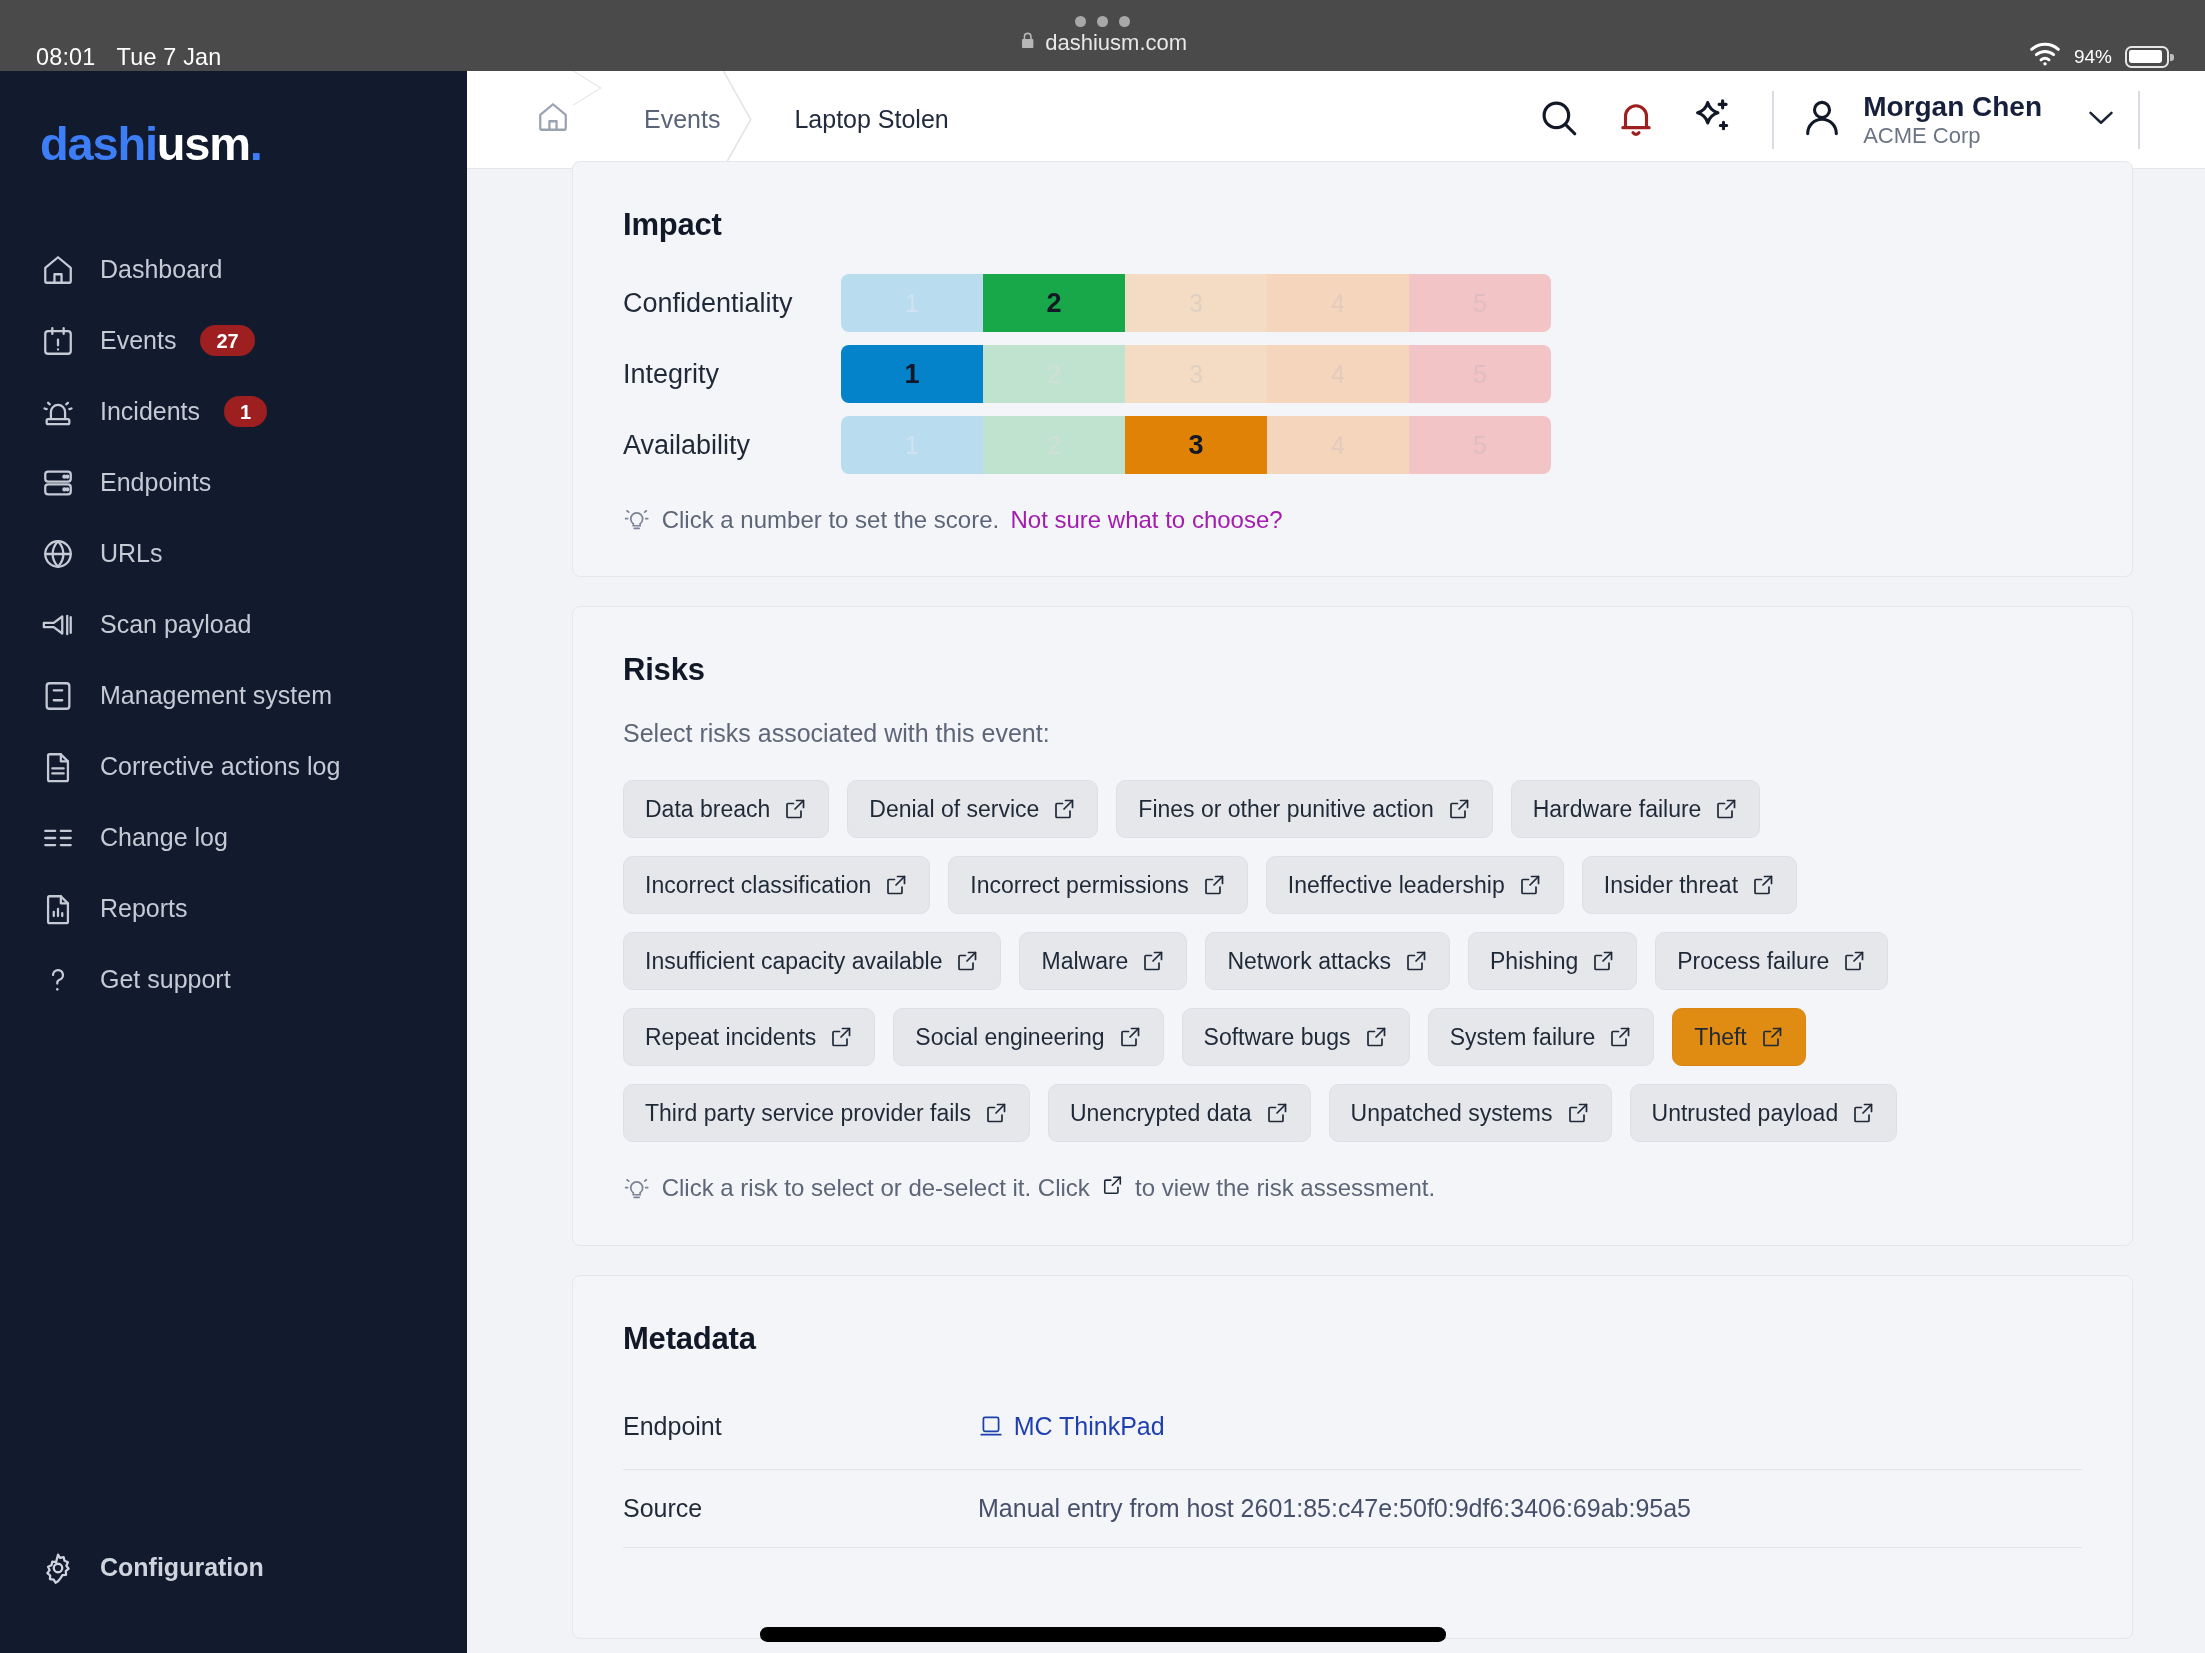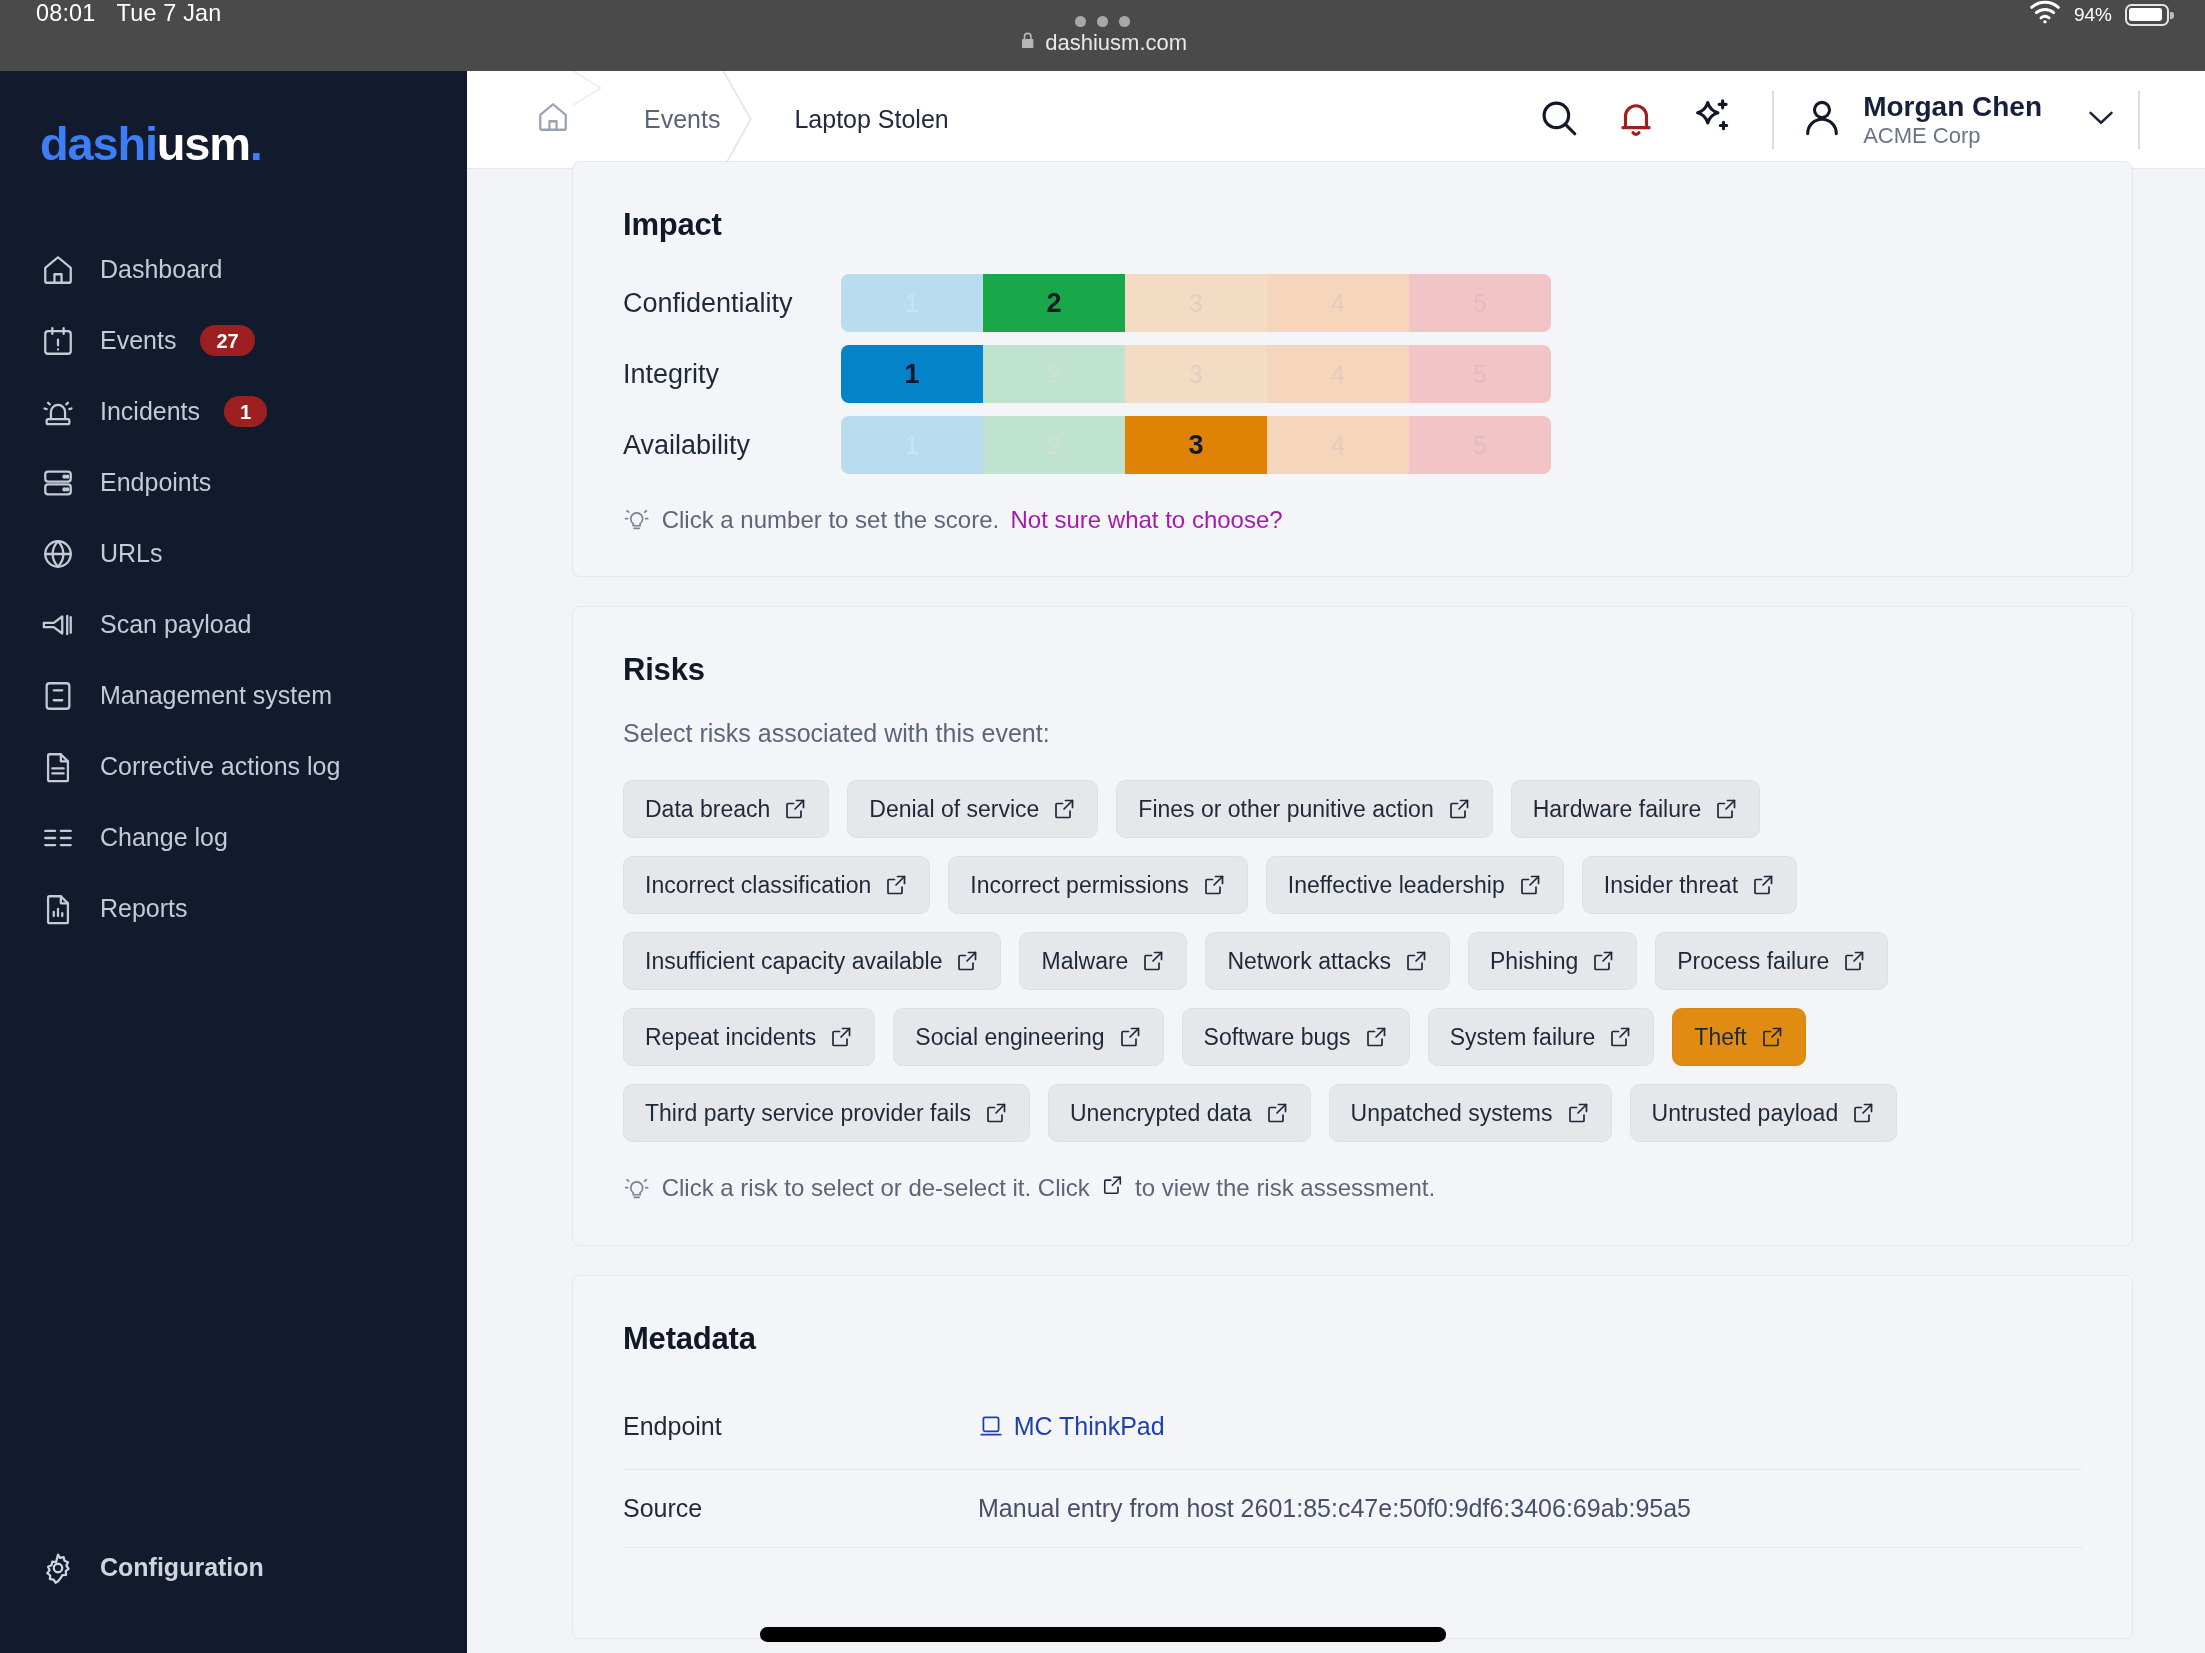--- a/index.html
+++ b/index.html
@@ -9,21 +9,21 @@
     font-family: "Liberation Sans", sans-serif;
     background: #ffffff;
   }
 
   
   .statusbar {
     position: absolute; top: 0; left: 0;
     width: 2205px; height: 71px;
     background: #4a4a4a;
     color: #ffffff;
-    display: flex; align-items: flex-start;
+    display: flex; align-items: flex-end;
     padding: 0 36px;
     font-size: 23.4px;
   }
   .sb-left { display: flex; align-items: baseline; gap: 21px; font-weight: 500; letter-spacing: 0.2px;}
   .sb-center {
     position: absolute; left: 0; right: 0; top: 0;
     height: 74px;
     display: flex; flex-direction: column; align-items: center; justify-content: center;
     gap: 3.2px;
     pointer-events: none;
@@ -348,20 +348,29 @@
       <span class="ico">
         <svg viewBox="0 0 24 24" fill="none" stroke="#c5cad4" stroke-width="1.6" stroke-linecap="round" stroke-linejoin="round">
             <path d="M6 3h8l5 5v13a1 1 0 0 1-1 1H6a1 1 0 0 1-1-1V4a1 1 0 0 1 1-1z"></path>
             <path d="M14 3v5h5"></path>
             <path d="M9 17v-3M12 17v-5M15 17v-2"></path>
           </svg>
       </span>
       <span>Reports</span>
     </div>
 
+    <div class="nav-item">
+      <span class="ico">
+        <svg viewBox="0 0 24 24" fill="none" stroke="#c5cad4" stroke-width="1.6" stroke-linecap="round" stroke-linejoin="round">
+            <path d="M8.5 8.5a3.5 3.5 0 1 1 4.6 3.3c-.9.3-1.6 1.1-1.6 2.1v.6"></path>
+            <circle cx="11.5" cy="18.6" r=".9" fill="#c5cad4" stroke="none"></circle>
+          </svg>
+      </span>
+      <span>Get support</span>
+    </div>
   </div>
 
   <div class="nav-bottom">
     <div class="nav-item">
       <span class="ico">
         <svg viewBox="0 0 24 24" fill="none" stroke="#cfd4de" stroke-width="1.6" stroke-linecap="round" stroke-linejoin="round">
             <circle cx="12" cy="12" r="3"></circle>
             <path d="M12 2.6l1.4 2.2 2.6-.4.6 2.5 2.4 1.1-1.1 2.4 1.6 2.1-2 1.7.2 2.6-2.6.3-1.4 2.2L12 21.4l-1.7 1-1.4-2.2-2.6-.3.2-2.6-2-1.7 1.6-2.1L5 11.1l2.4-1.1.6-2.5 2.6.4z"></path>
           </svg>
       </span>

